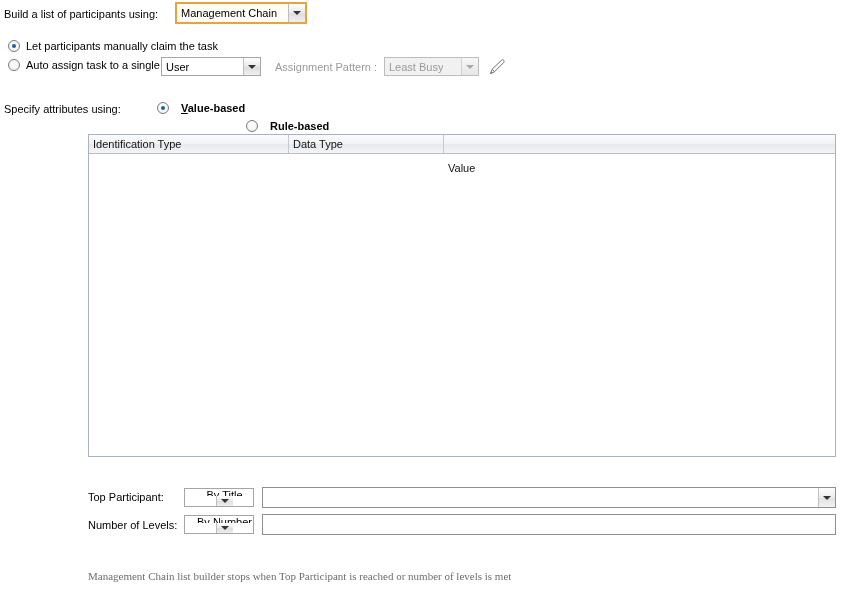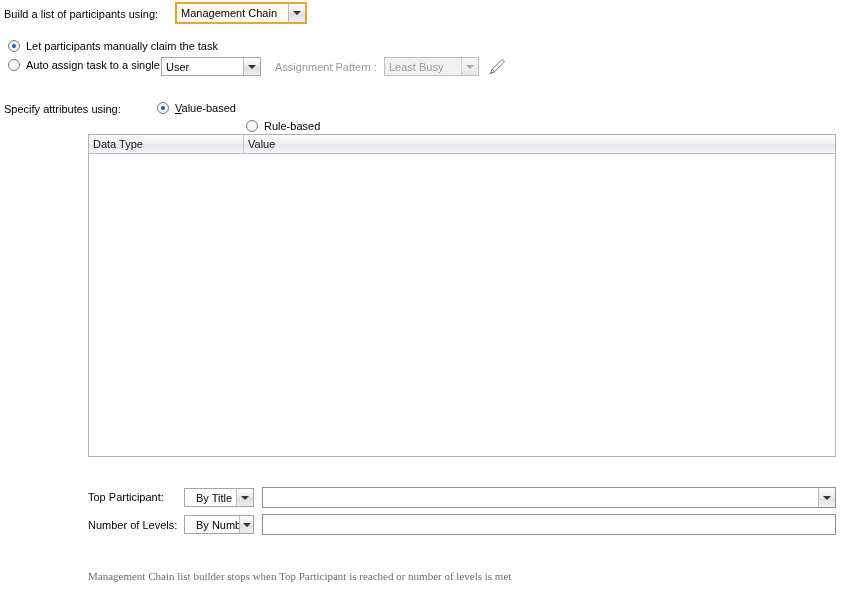--- a/index.html
+++ b/index.html
@@ -165,21 +165,22 @@
     top: 103px;
     font-size: 11px;
   }
   #value-based-row {
     position: absolute;
     left: 157px;
     top: 102px;
   }
   #value-based-row .lbl,
   #rule-based-row .lbl {
-    margin-left: 6px;
+    margin-left: 12px;
+    font-weight: bold;
   }
   #rule-based-row {
     position: absolute;
     left: 246px;
     top: 120px;
   }
   .u-under {
     text-decoration: underline;
   }
 
@@ -287,20 +288,21 @@
   }
   #col-ident {
     width: 200px;
   }
   #col-datatype {
     width: 155px;
   }
   #col-value {
     flex: 1;
     border-right: none;
+    margin-top: 24px;
   }
   #table-body {
     height: 279px;
     background: #ffffff;
   }
 
   
   #top-participant-label {
     position: absolute;
     left: 88px;
@@ -363,20 +365,21 @@
   #footer-note {
     position: absolute;
     left: 88px;
     top: 570px;
     font-size: 11px;
     color: #6d6d6d;
     font-family: Liberation Serif, serif;
   }
   .combo.small {
     padding-left: 11px;
+    flex-direction: column;
   }
   .combo.small .combo-text {
     font-size: 11px;
   }
 </style>
 </head>
 <body>
 
 <div id="build-row" class="row">
   <span id="build-label">Build a list of participants using:</span>
@@ -430,20 +433,21 @@
   <span class="lbl"><span class="u-under">V</span><span></span><span id="vb-rest">alue-based</span></span>
 </div>
 
 <div id="rule-based-row" class="row">
   <span class="radio"></span>
   <span class="lbl">Rule-based</span>
 </div>
 
 <div id="table-panel">
   <div id="column-header-row">
+    <div class="col-head" id="col-ident">Identification Type</div>
     <div class="col-head" id="col-datatype">Data Type</div>
     <div class="col-head" id="col-value">Value</div>
   </div>
   <div id="table-body"></div>
 </div>
 
 <span id="top-participant-label">Top Participant:</span>
 <div id="top-participant-combo" class="combo small">
   <span class="combo-text">By Title</span>
   <span class="arrow-box">

